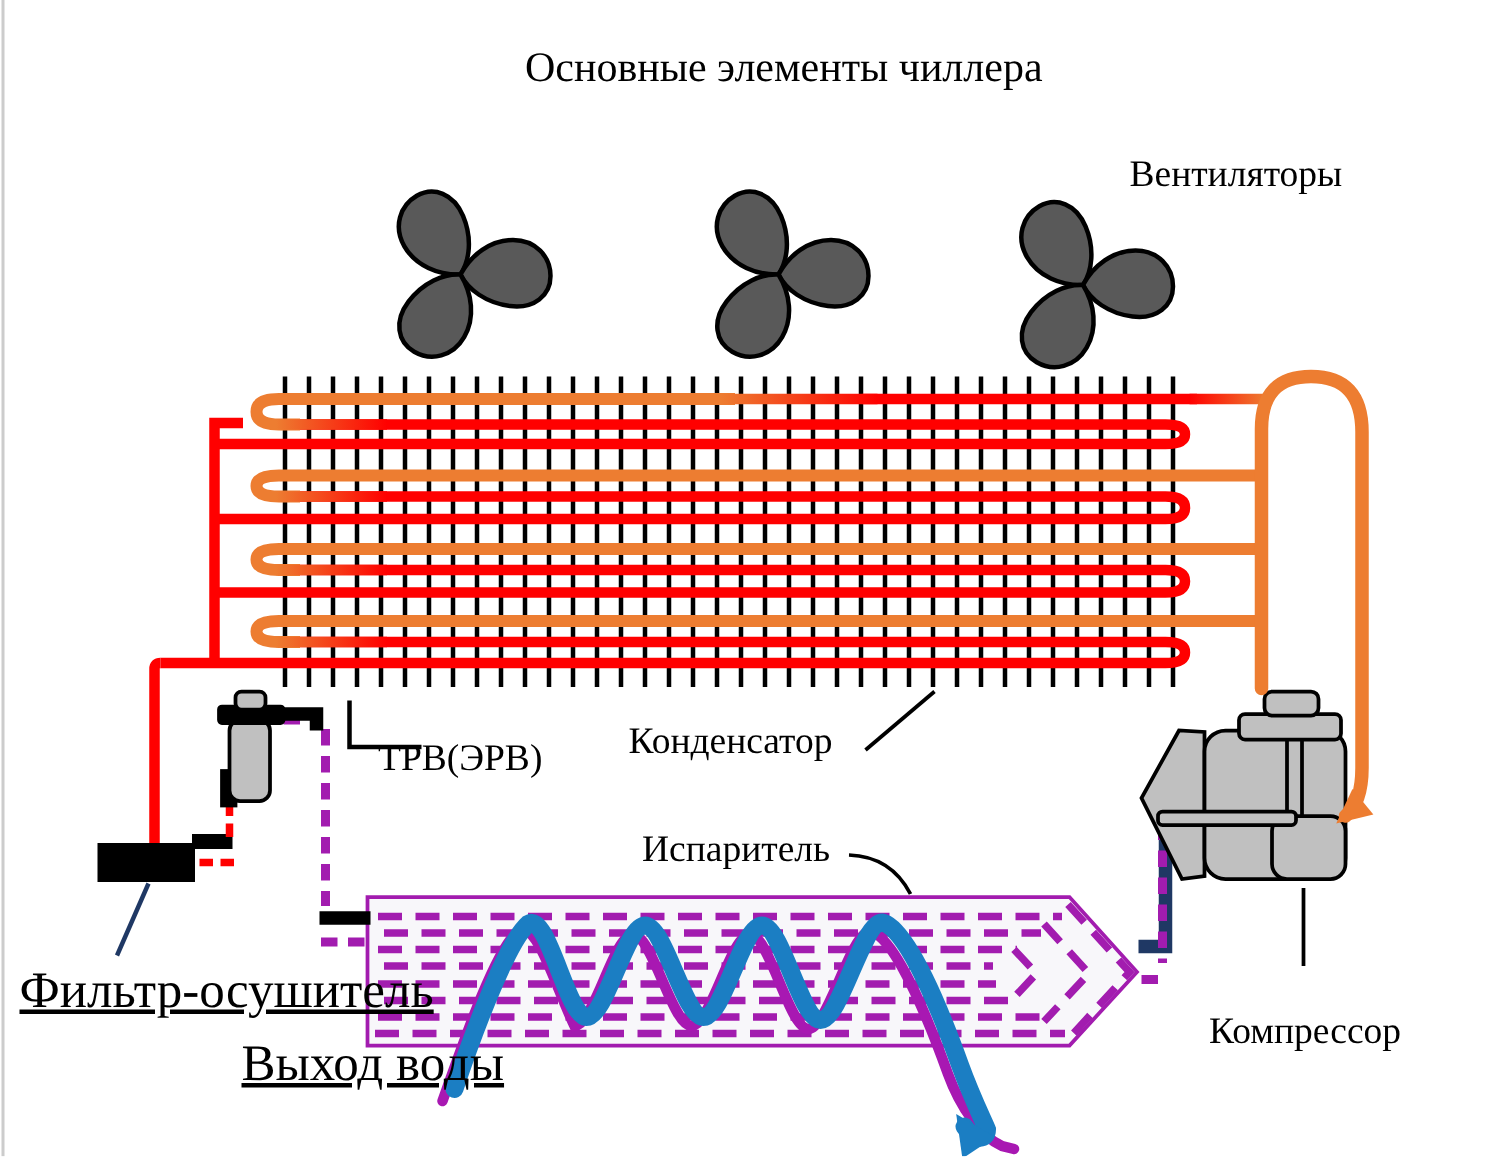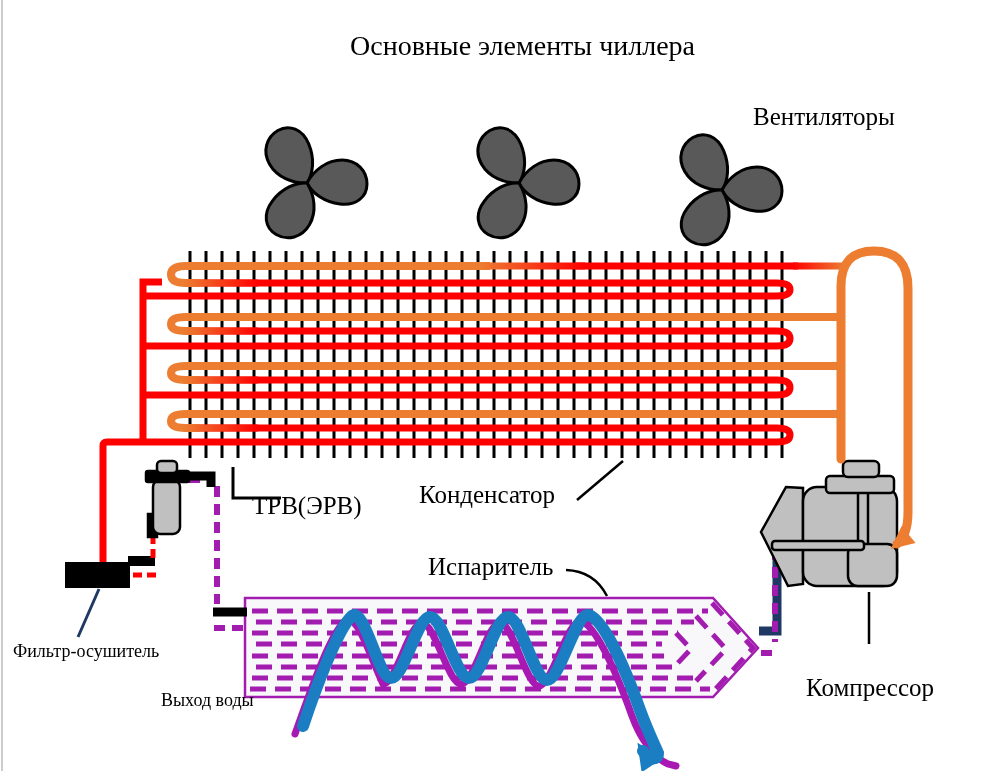--- a/index.html
+++ b/index.html
@@ -1,21 +1,21 @@
 <!DOCTYPE html>
 <html><head>
 <meta charset="utf-8">
 <style>
   html,body{margin:0;padding:0;background:#ffffff;}
   #stage{position:relative;width:991px;height:771px;background:#ffffff;overflow:hidden;
          font-family:"Liberation Serif", serif;color:#000;}
   #stage .edge{position:absolute;left:1px;top:0;width:2px;height:771px;background:#cccccc;}
   .lbl{position:absolute;white-space:nowrap;line-height:1.1;}
   .t28{font-size:28px;}
-  .t26{font-size:18px;}
+  .t26{font-size:34px;text-decoration:underline;}
   .t25{font-size:25px;text-align:center;}
   svg{position:absolute;left:0;top:0;}
 </style>
 </head>
 <body>
 
 <div id="stage">
   <div class="edge"></div>
 
   <svg width="991" height="771" viewBox="0 0 991 771">

